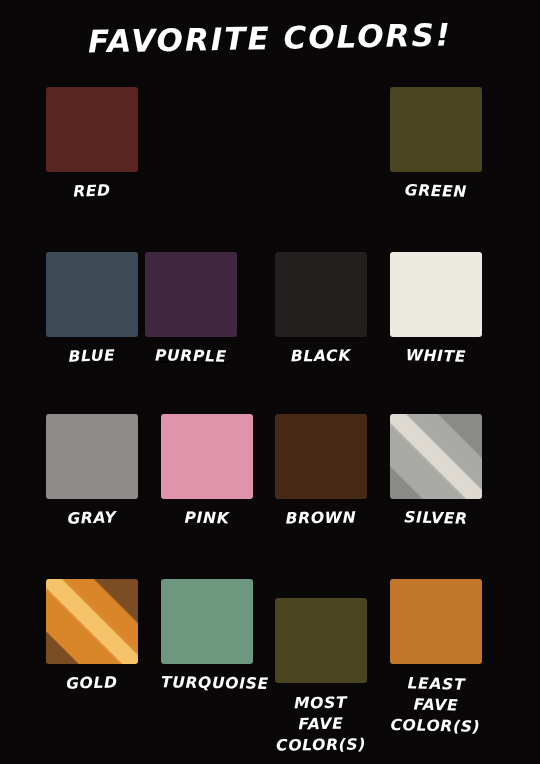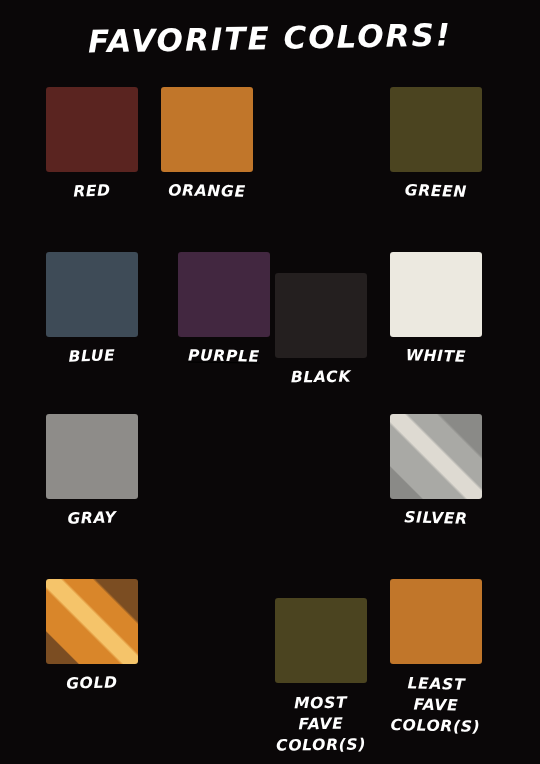--- a/index.html
+++ b/index.html
@@ -94,55 +94,63 @@
 
 <div class="page">
 
   <div class="title">FAVORITE COLORS!</div>
 
   <div class="grid">
       <div class="cell c0" style="left: 46px; top: 87px;">
         <div class="swatch" style="background: rgb(90, 36, 32);"></div>
         <div class="label">RED</div>
       </div>
-      <div class="cell c1" style="left: 160.5px; top: 87px;">
-        <div class="swatch" style="background: rgb(193, 118, 42);"></div>
-        <div class="label">ORANGE</div>
-      </div>
       <div class="cell c3" style="left: 389.5px; top: 87px;">
         <div class="swatch" style="background: rgb(75, 68, 32);"></div>
         <div class="label">GREEN</div>
       </div>
       <div class="cell c0" style="left: 46px; top: 252px;">
         <div class="swatch" style="background: rgb(62, 75, 87);"></div>
         <div class="label">BLUE</div>
       </div>
-      <div class="cell c1" style="left: 178px; top: 252px; text-decoration: underline;">
+      <div class="cell c1" style="left: 145px; top: 252px; text-decoration: underline;">
         <div class="swatch" style="background: rgb(66, 39, 64);"></div>
         <div class="label">PURPLE</div>
       </div>
-      <div class="cell c2" style="left: 275px; top: 252px; margin-top: 21px;">
+      <div class="cell c2" style="left: 275px; top: 252px;">
         <div class="swatch" style="background: rgb(36, 31, 31);"></div>
         <div class="label">BLACK</div>
       </div>
       <div class="cell c3" style="left: 389.5px; top: 252px;">
         <div class="swatch" style="background: rgb(236, 233, 224);"></div>
         <div class="label">WHITE</div>
       </div>
       <div class="cell c0" style="left: 46px; top: 414px;">
         <div class="swatch" style="background: rgb(142, 140, 137);"></div>
         <div class="label">GRAY</div>
       </div>
+      <div class="cell c1" style="left: 160.5px; top: 414px;">
+        <div class="swatch" style="background: rgb(224, 148, 171);"></div>
+        <div class="label">PINK</div>
+      </div>
+      <div class="cell c2" style="left: 275px; top: 414px;">
+        <div class="swatch" style="background: rgb(71, 42, 22);"></div>
+        <div class="label">BROWN</div>
+      </div>
       <div class="cell c3" style="left: 389.5px; top: 414px;">
         <div class="swatch" style="background: linear-gradient(45deg, rgb(138, 138, 135) 0%, rgb(138, 138, 135) 18%, rgb(169, 169, 165) 19%, rgb(169, 169, 165) 42%, rgb(222, 218, 210) 44%, rgb(222, 218, 210) 56%, rgb(169, 169, 165) 58%, rgb(169, 169, 165) 74%, rgb(138, 138, 135) 76%, rgb(138, 138, 135) 100%);"></div>
         <div class="label">SILVER</div>
       </div>
       <div class="cell c0" style="left: 46px; top: 579px;">
         <div class="swatch" style="background: linear-gradient(45deg, rgb(123, 77, 34) 0%, rgb(123, 77, 34) 18%, rgb(217, 134, 42) 19%, rgb(217, 134, 42) 42%, rgb(245, 196, 106) 44%, rgb(245, 196, 106) 56%, rgb(217, 134, 42) 58%, rgb(217, 134, 42) 74%, rgb(123, 77, 34) 76%, rgb(123, 77, 34) 100%);"></div>
         <div class="label">GOLD</div>
+      </div>
+      <div class="cell c1" style="left: 160.5px; top: 579px;">
+        <div class="swatch" style="background: rgb(109, 151, 127);"></div>
+        <div class="label">TURQUOISE</div>
       </div>
       <div class="cell c2" style="left: 275px; top: 598px;">
         <div class="swatch" style="background: rgb(75, 68, 32);"></div>
         <div class="label multi">MOST
 FAVE
 COLOR(S)</div>
       </div>
       <div class="cell c3" style="left: 389.5px; top: 579px;">
         <div class="swatch" style="background: rgb(193, 118, 42);"></div>
         <div class="label multi">LEAST FAVE

